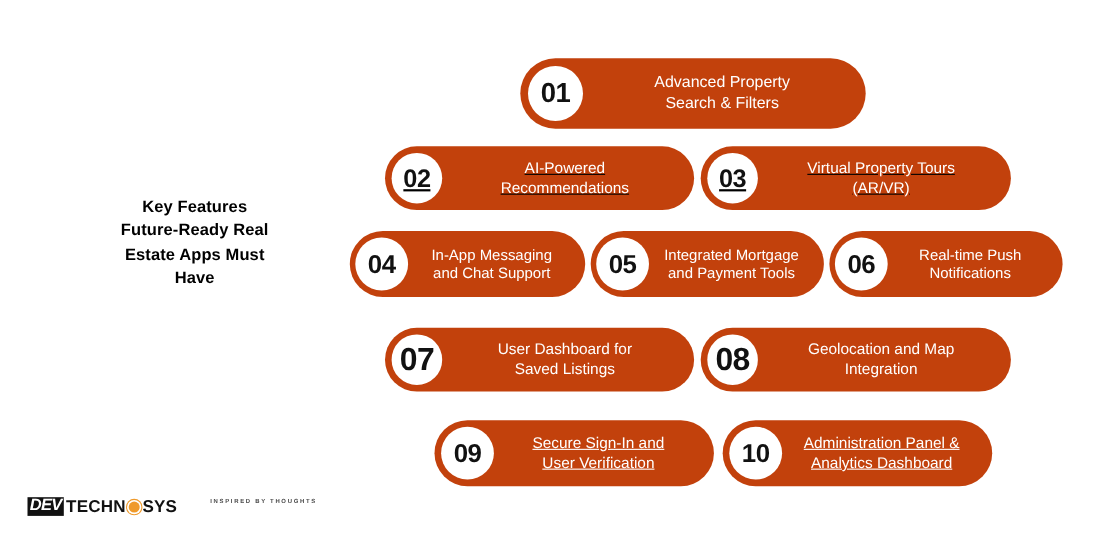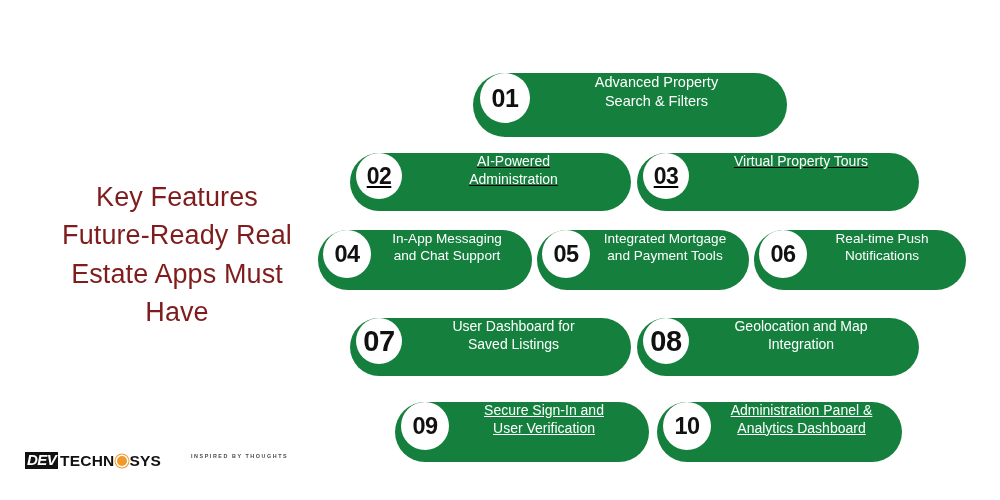--- a/index.html
+++ b/index.html
@@ -16,47 +16,47 @@
     -webkit-font-smoothing: antialiased;
   }
 
   
   #title-block {
     position: absolute;
     left: 46px;
     top: 178px;
     width: 262px;
     text-align: center;
-    color: #7f1d1d;
-    font-size: 27px;
-    font-weight: 400;
+    color: #000000;
+    font-size: 15px;
+    font-weight: 700;
     line-height: 1.42;
     letter-spacing: 0.1px;
   }
 
   
   #pill-stack {
     position: absolute;
     left: 0;
     top: 0;
     width: 1000px;
     height: 470px;
   }
   .pill-row {
     position: absolute;
     display: flex;
     align-items: center;
   }
   .pill {
     position: relative;
     display: flex;
-    background: #15803d;
+    align-items: center;
+    background: #c2410c;
     border-radius: 999px;
     box-sizing: border-box;
-    margin-top: 20px;
   }
   .pill-badge {
     flex: 0 0 auto;
     background: #ffffff;
     border-radius: 50%;
     display: flex;
     align-items: center;
     justify-content: center;
     color: #111111;
     font-weight: 700;
@@ -191,27 +191,28 @@
         <div>Search &amp; Filters</div>
       </div>
     </div>
   </div>
 
   <div class="pill-row row-2">
     <div class="pill">
       <div class="pill-badge">02</div>
       <div class="pill-label">
         <div>AI-Powered</div>
-        <div>Administration</div>
+        <div>Recommendations</div>
       </div>
     </div>
     <div class="pill">
       <div class="pill-badge">03</div>
       <div class="pill-label">
         <div>Virtual Property Tours</div>
+        <div>(AR/VR)</div>
       </div>
     </div>
   </div>
 
   <div class="pill-row row-3">
     <div class="pill">
       <div class="pill-badge">04</div>
       <div class="pill-label">
         <div>In-App Messaging</div>
         <div>and Chat Support</div>

